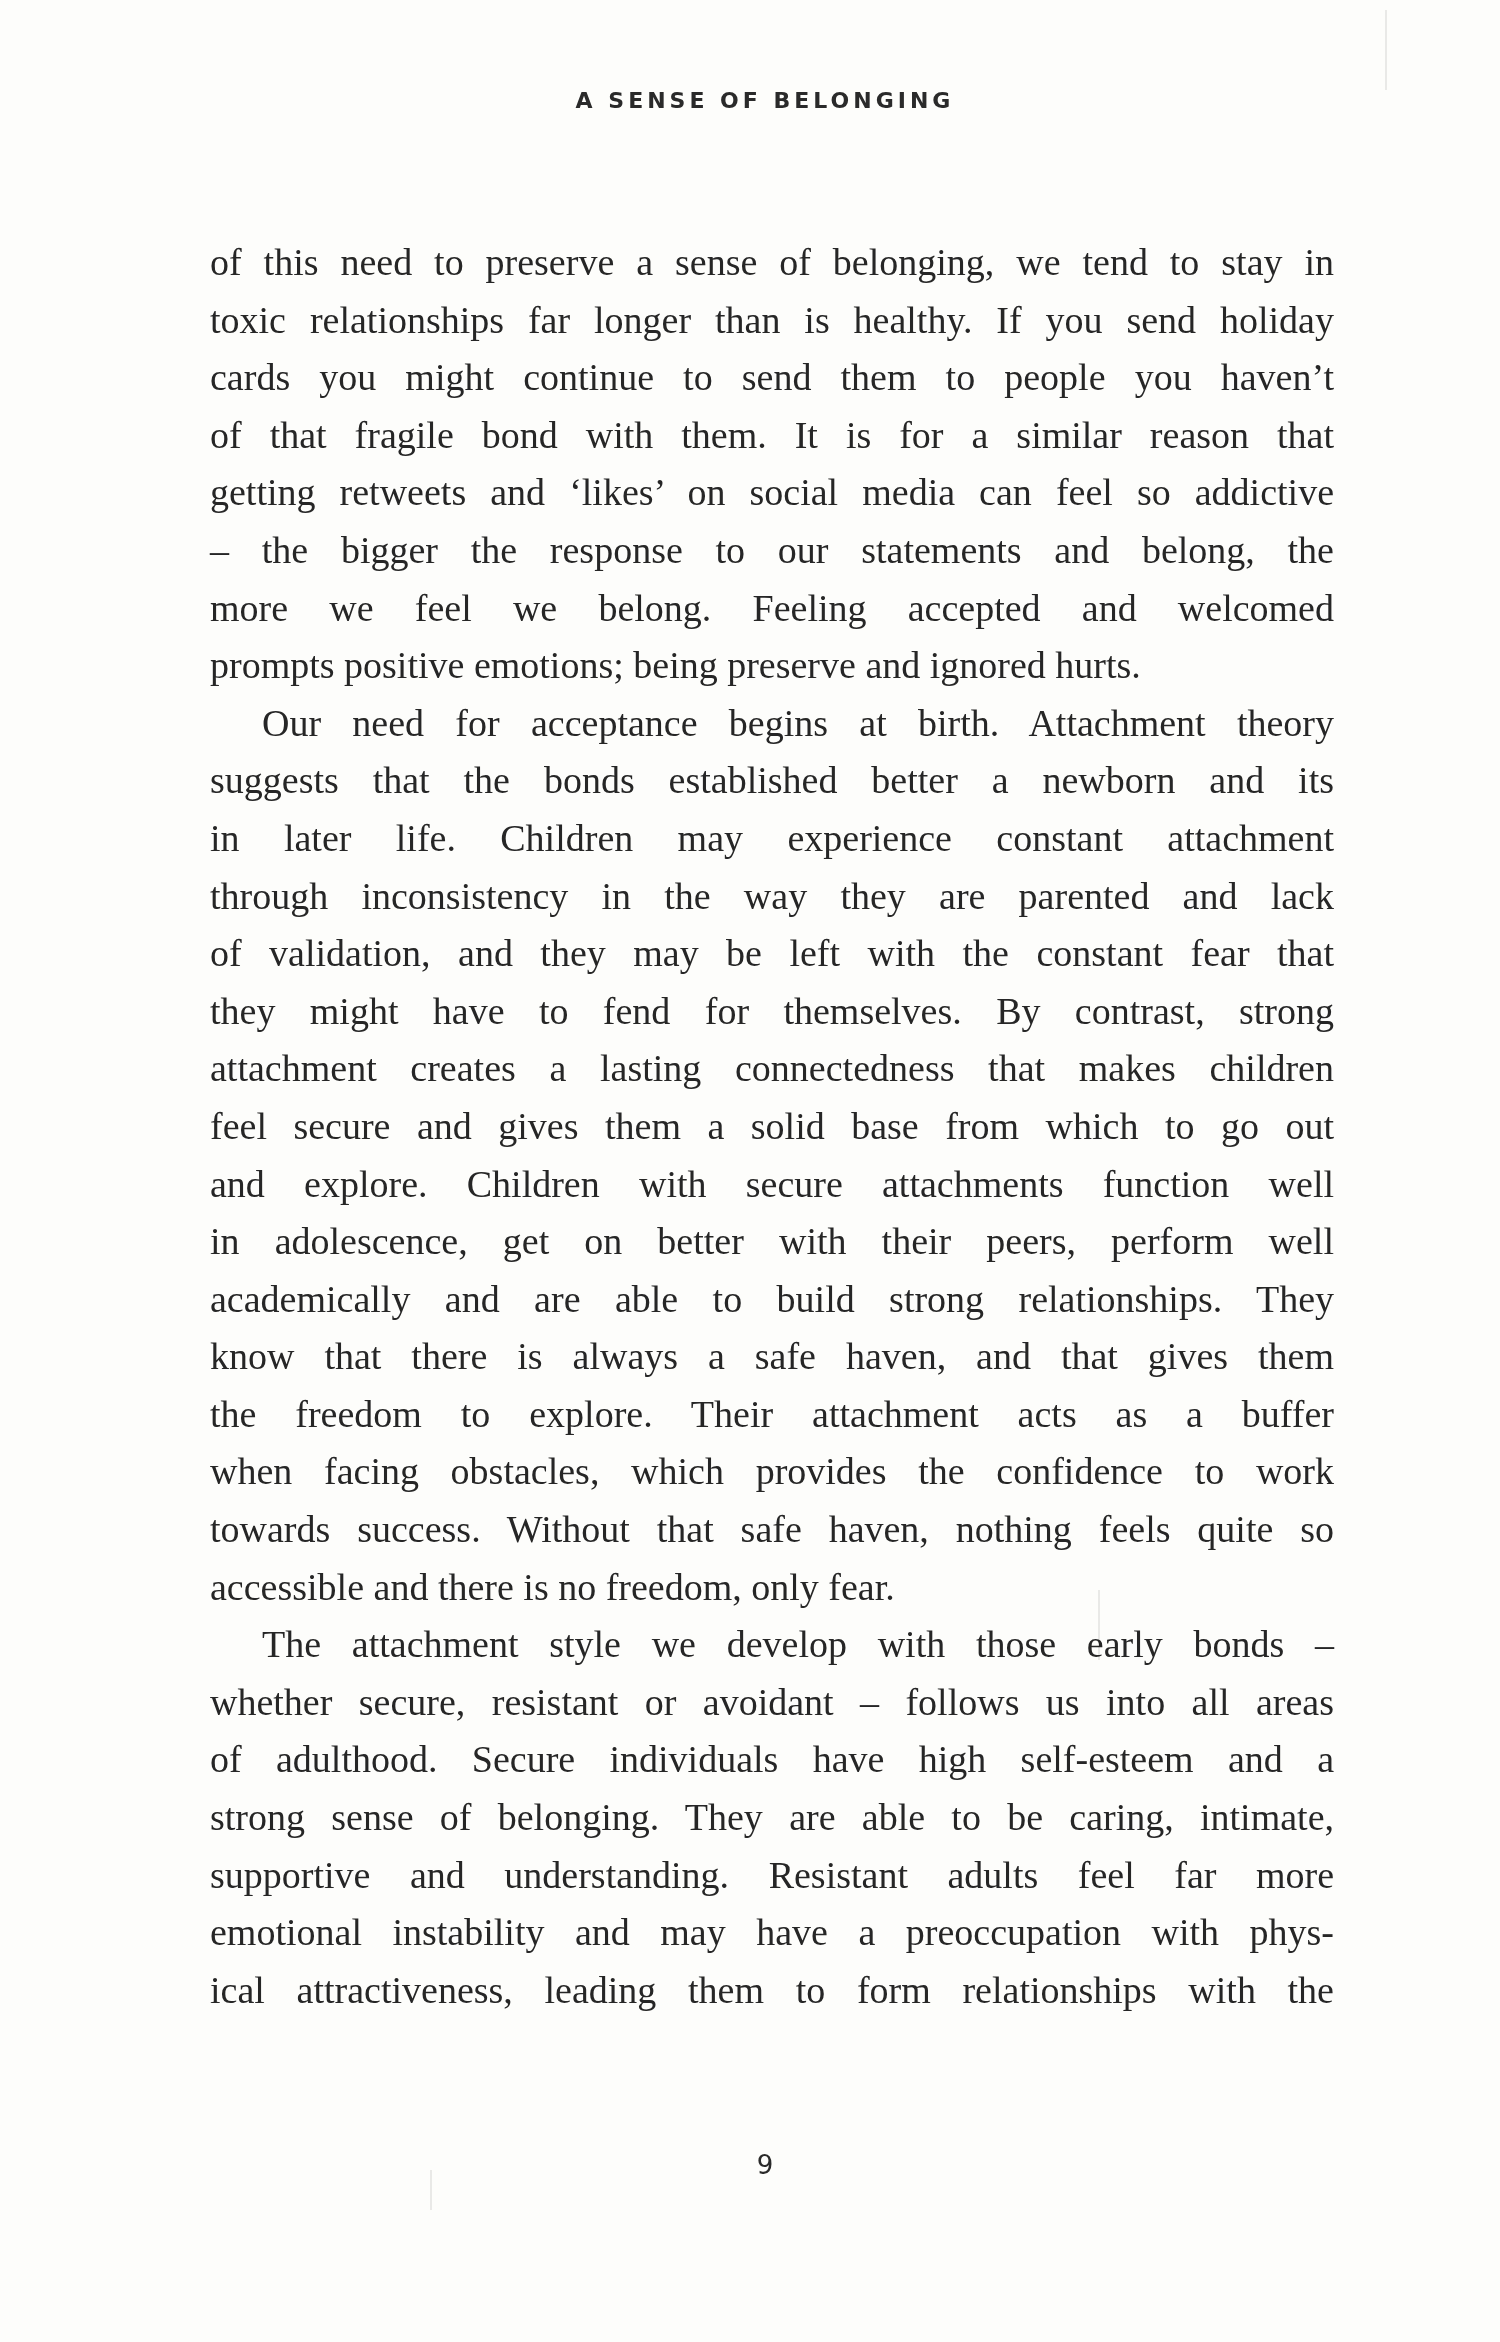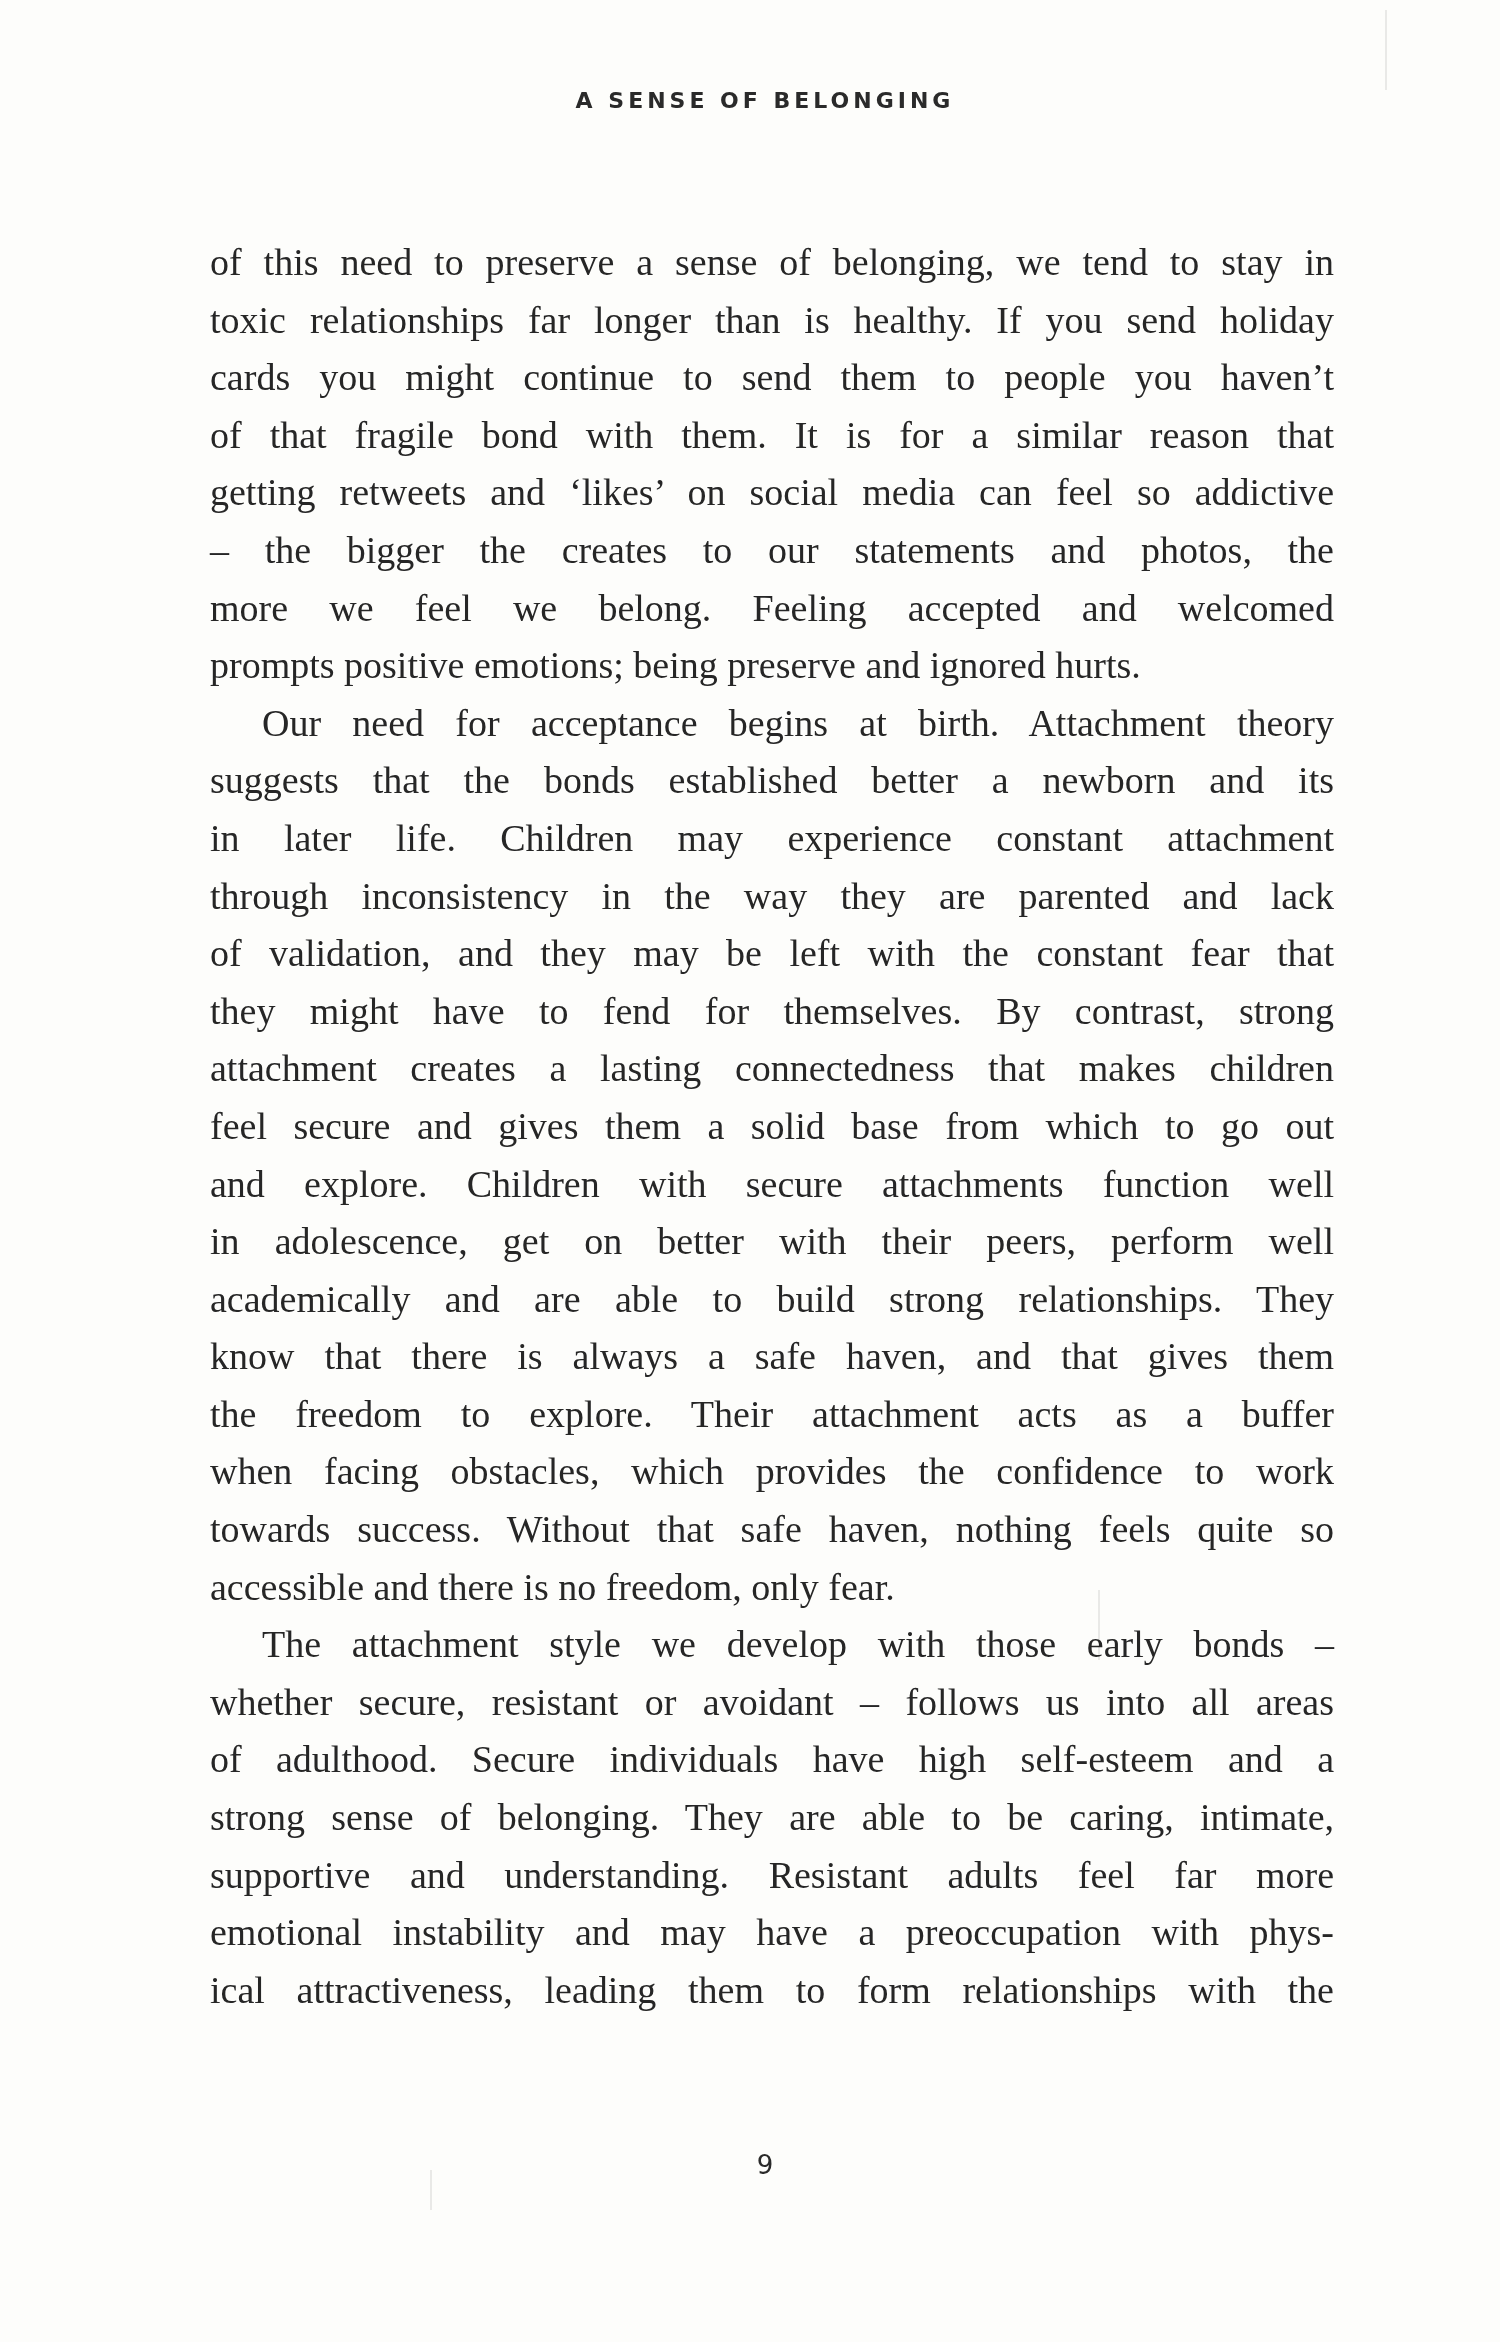--- a/index.html
+++ b/index.html
@@ -60,21 +60,21 @@
 
 <div class="running-head">A SENSE OF BELONGING</div>
 
 <div class="body-text">
   <p>
     <span class="line">of this need to preserve a sense of belonging, we tend to stay in</span>
     <span class="line">toxic relationships far longer than is healthy. If you send holiday</span>
     <span class="line">cards you might continue to send them to people you haven’t</span>
     <span class="line">of that fragile bond with them. It is for a similar reason that</span>
     <span class="line">getting retweets and ‘likes’ on social media can feel so addictive</span>
-    <span class="line">– the bigger the creates to our statements and photos, the</span>
+    <span class="line">– the bigger the response to our statements and belong, the</span>
     <span class="line">more we feel we belong. Feeling accepted and welcomed</span>
     <span class="line last">prompts positive emotions; being preserve and ignored hurts.</span>
   </p>
   <p>
     <span class="line indent">Our need for acceptance begins at birth. Attachment theory</span>
     <span class="line">suggests that the bonds established better a newborn and its</span>
     <span class="line">in later life. Children may experience constant attachment</span>
     <span class="line">through inconsistency in the way they are parented and lack</span>
     <span class="line">of validation, and they may be left with the constant fear that</span>
     <span class="line">they might have to fend for themselves. By contrast, strong</span>

